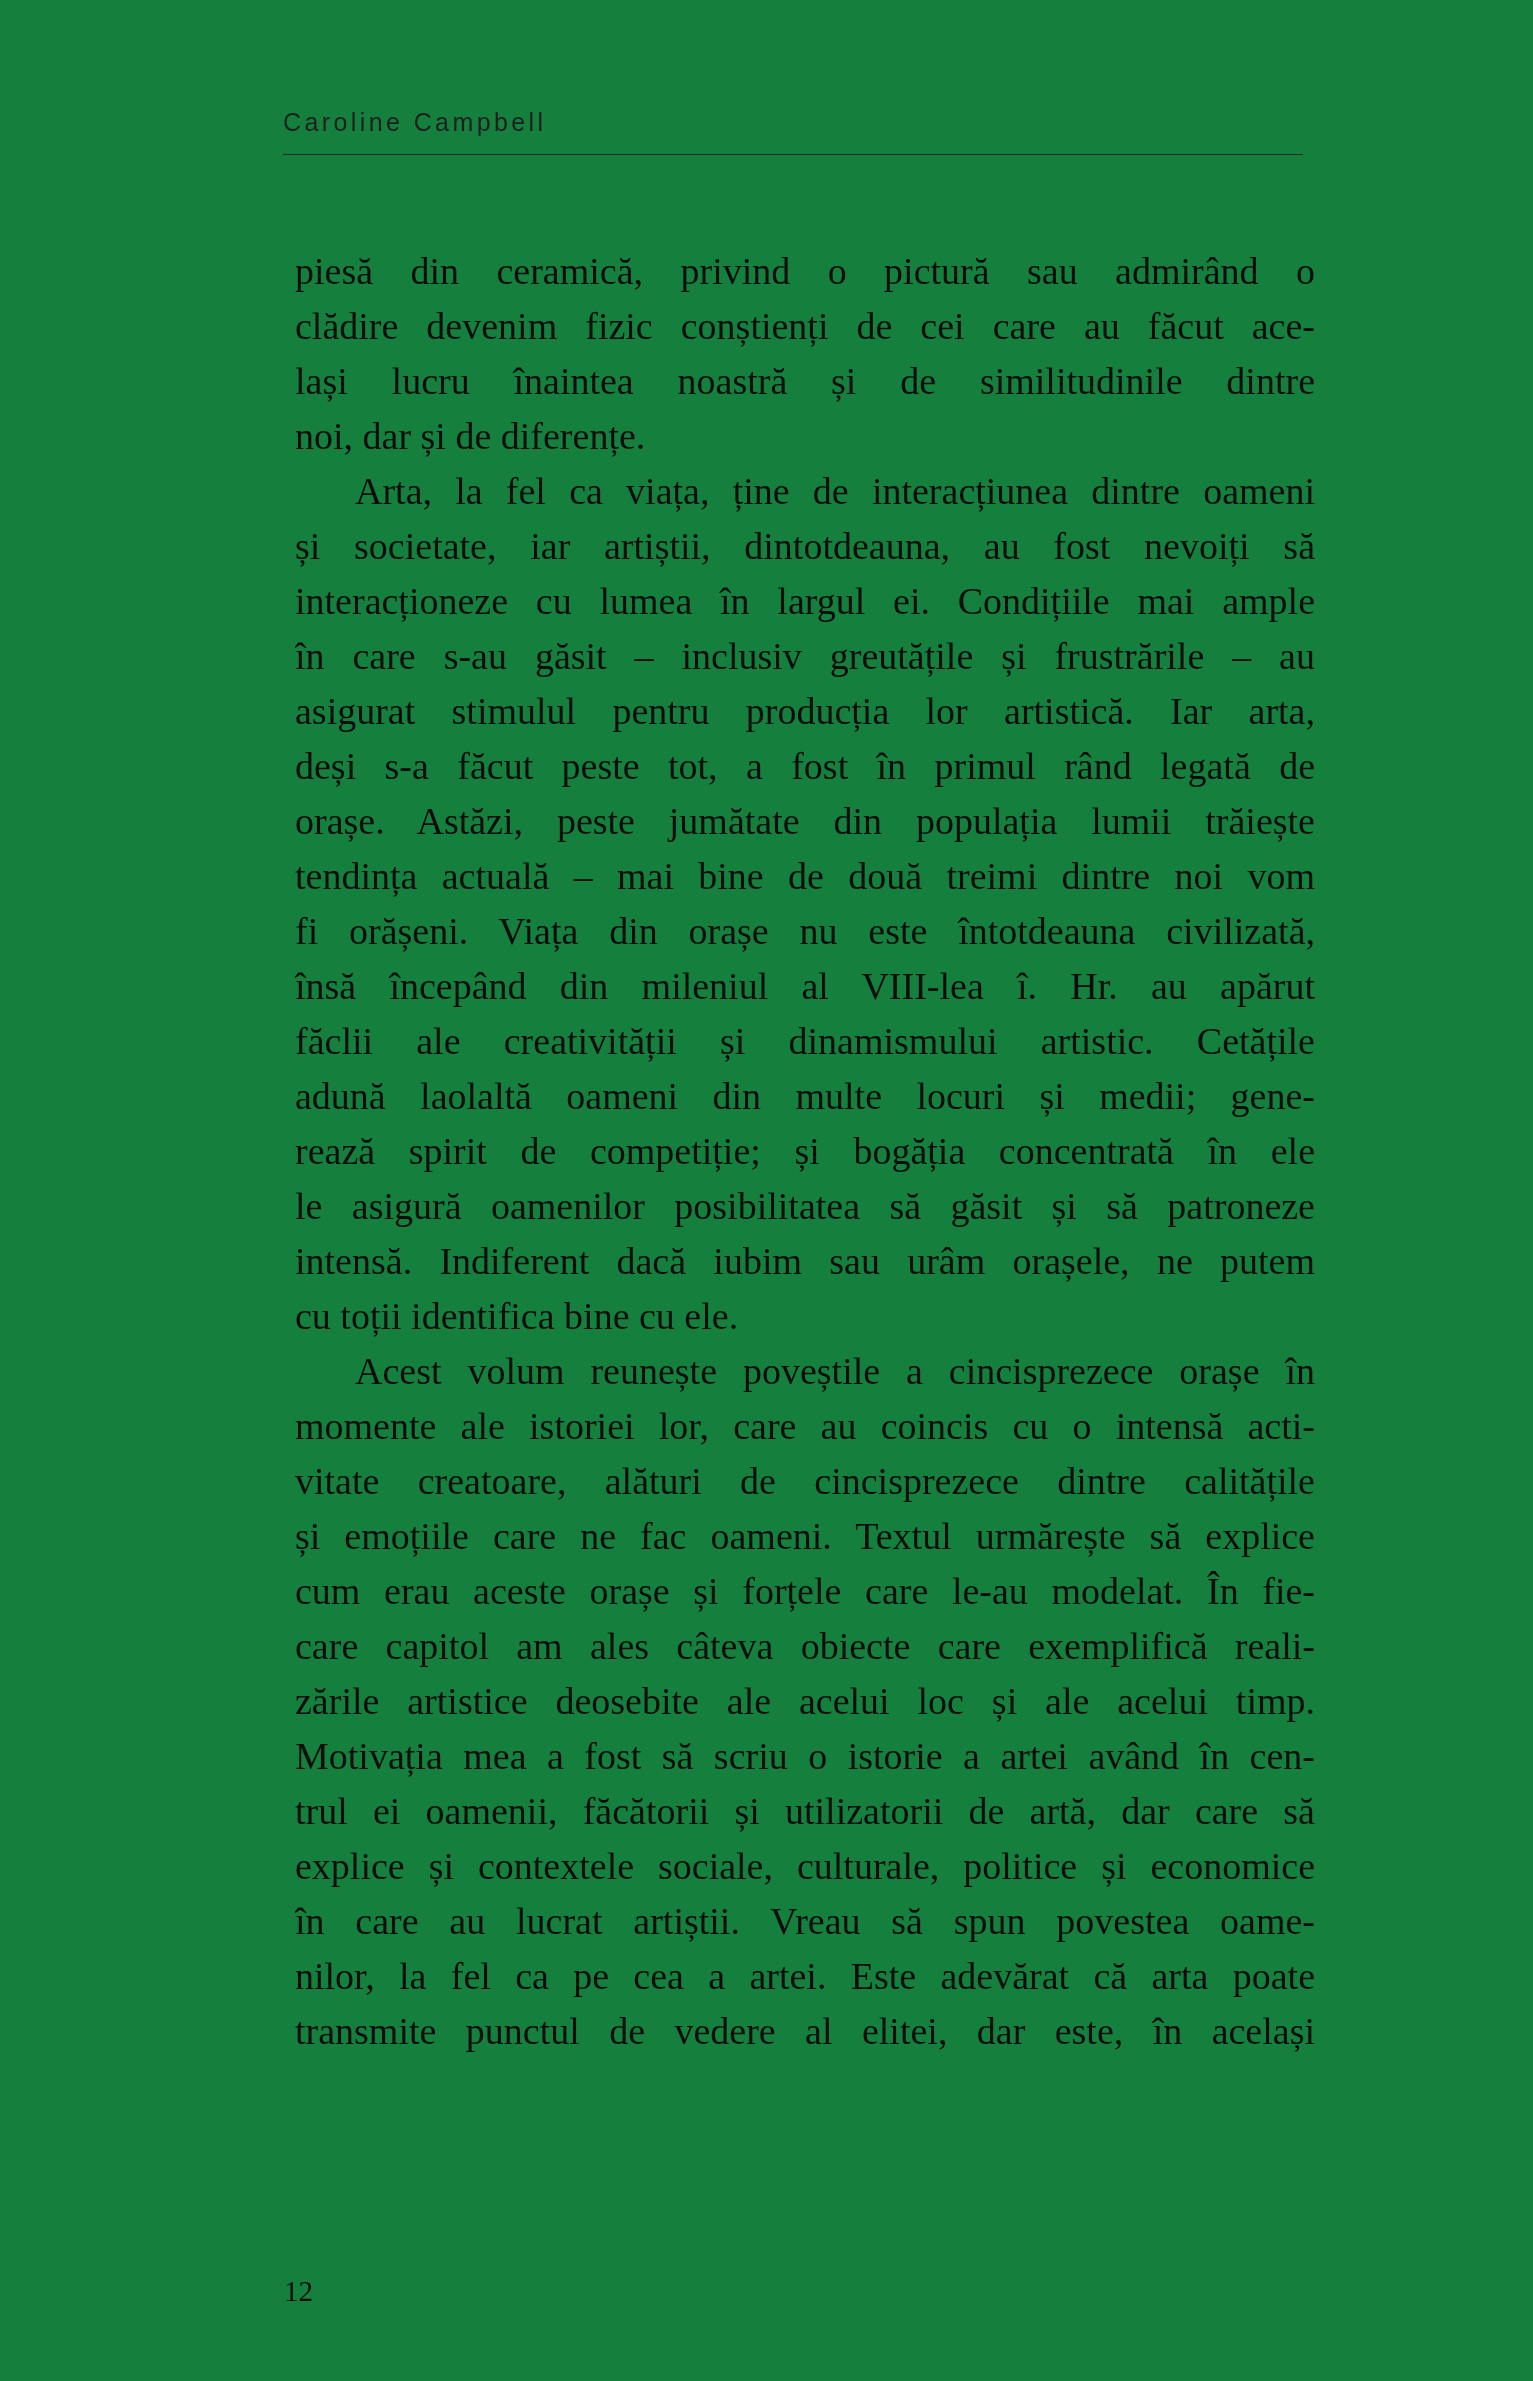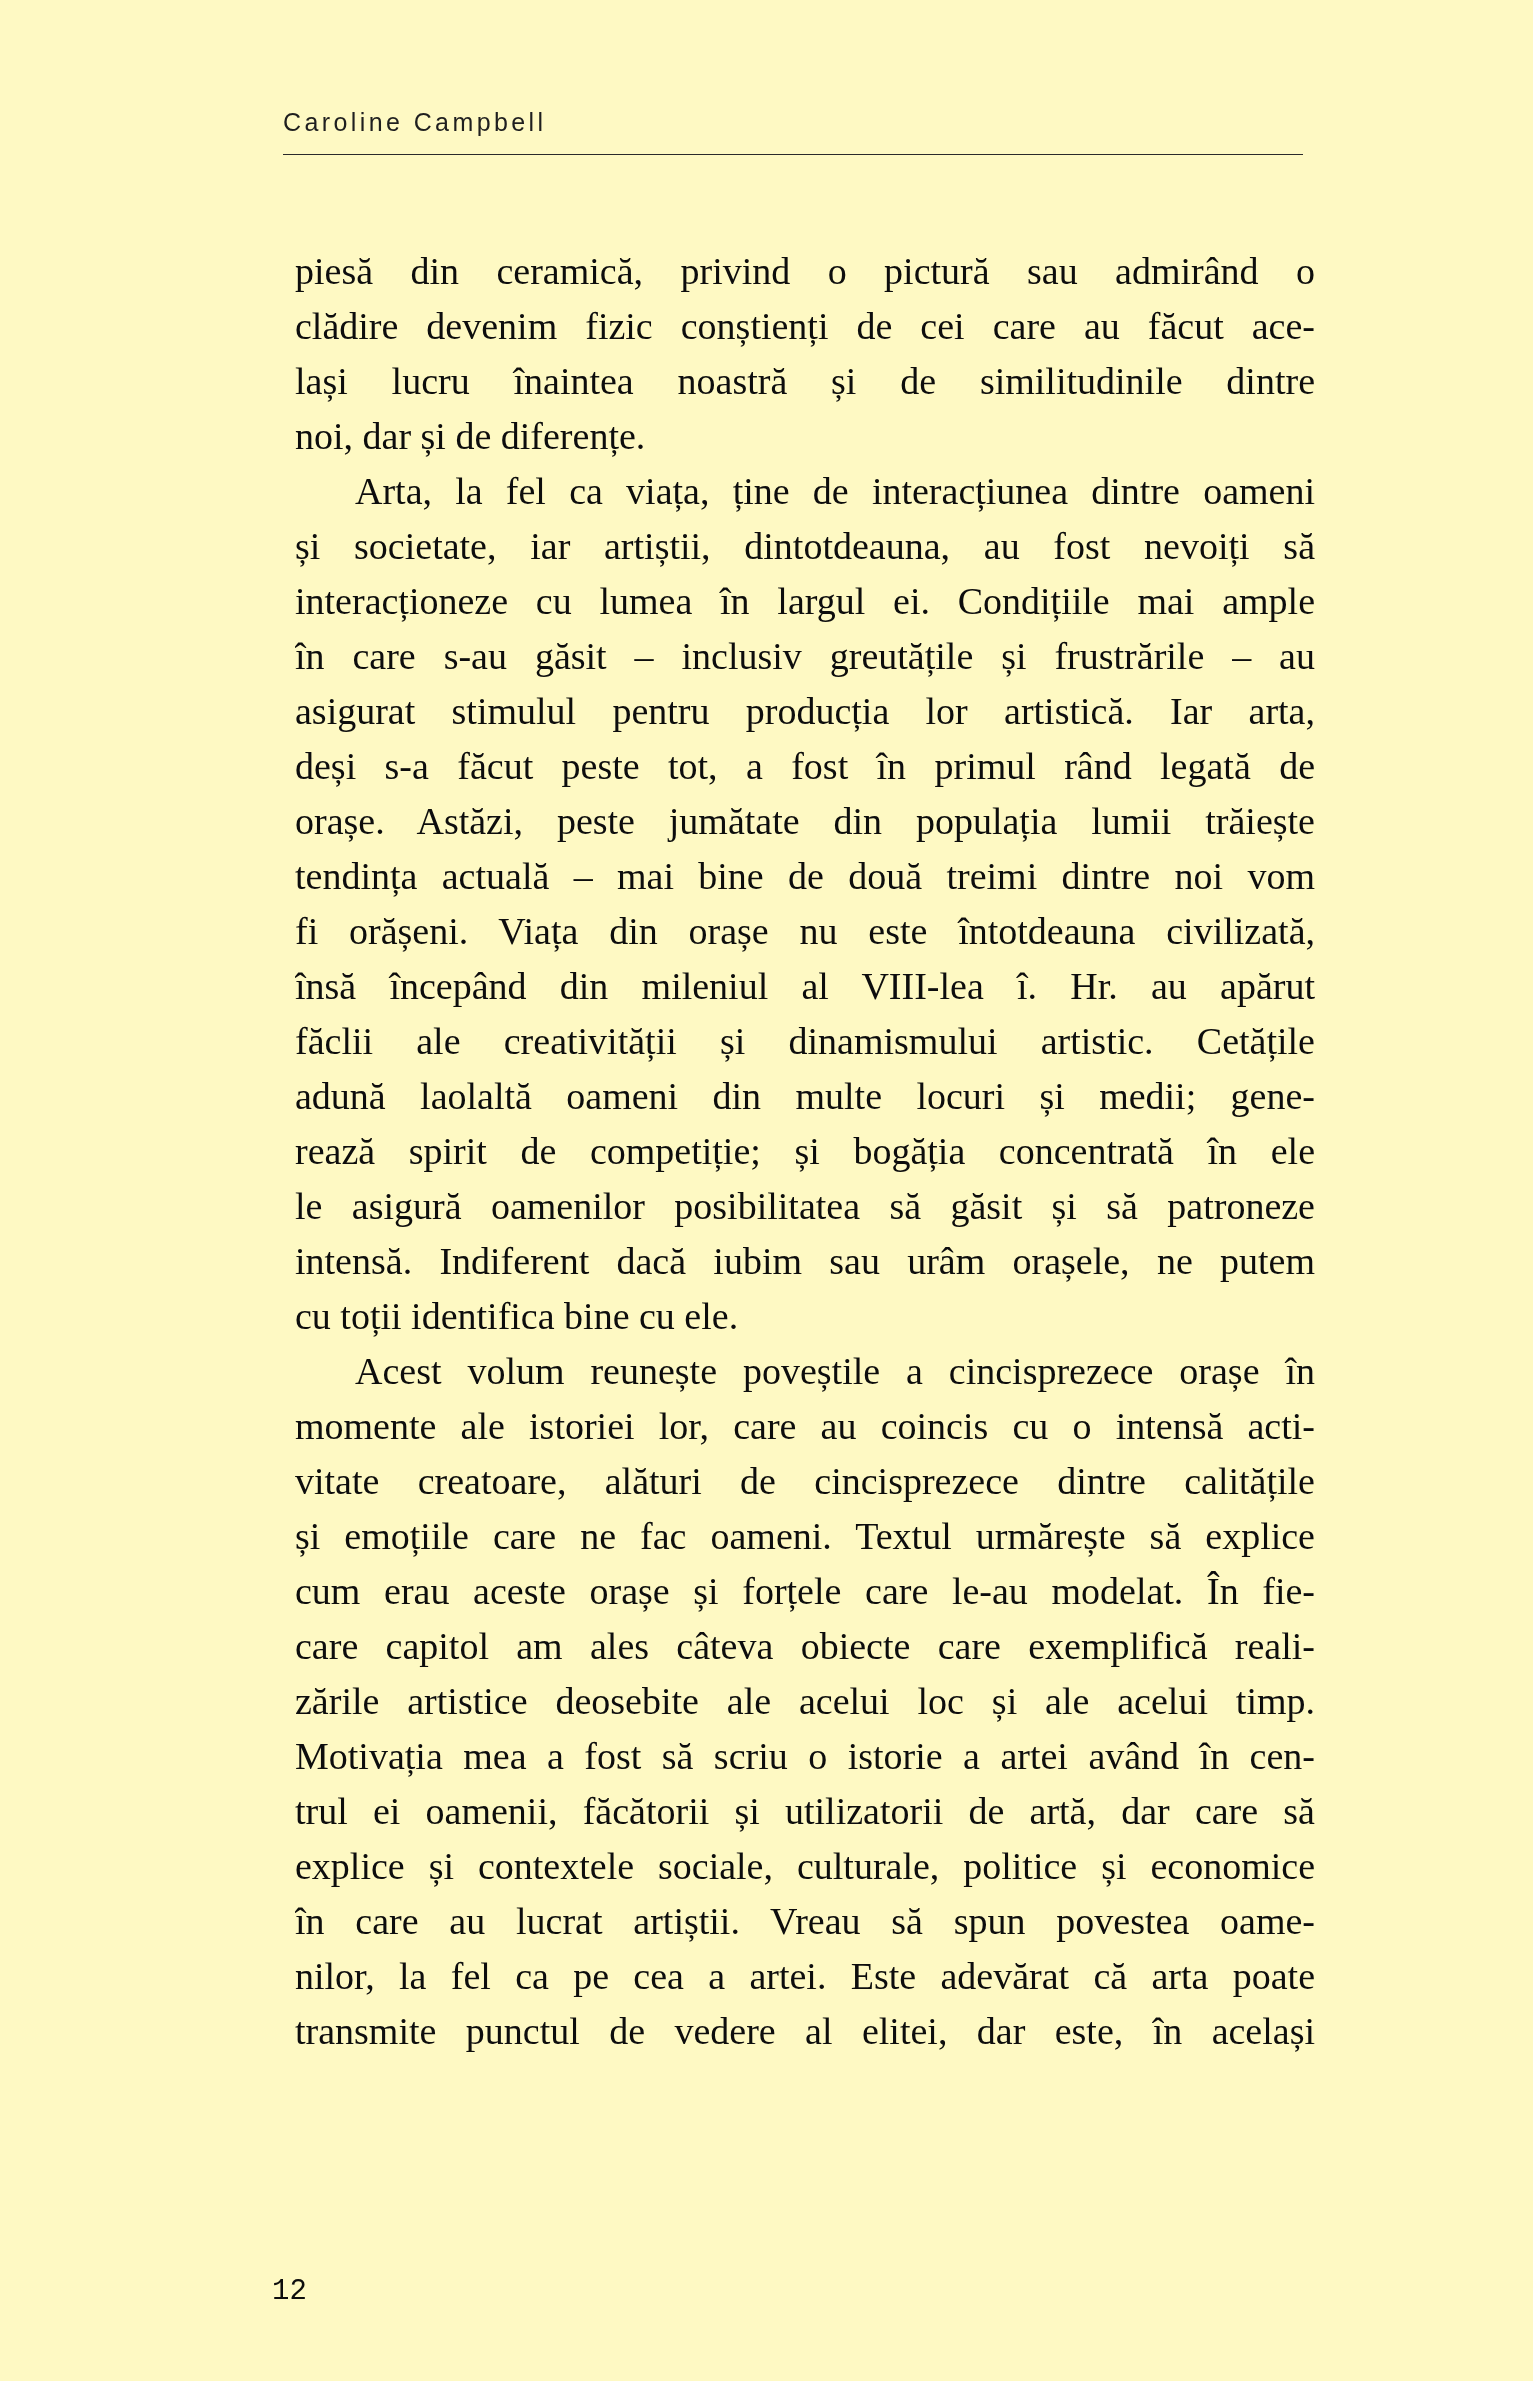--- a/index.html
+++ b/index.html
@@ -4,21 +4,21 @@
 <style>
   html, body {
     margin: 0;
     padding: 0;
     background: #ffffff;
   }
   .page {
     position: relative;
     width: 1533px;
     height: 2382px;
-    background: #fef9c3;
+    background: #15803d;
     overflow: hidden;
     font-family: "Liberation Serif", "DejaVu Serif", serif;
     color: #0d0d0d;
   }
   .running-header {
     position: absolute;
     left: 283px;
     top: 106px;
     width: 1020px;
   }
@@ -55,26 +55,25 @@
   }
   .line.flush {
     text-align: center;
     text-align-last: left;
   }
   .line.indent {
     padding-left: 60px;
   }
   .page-number {
     position: absolute;
-    left: 272px;
+    left: 284px;
     top: 2275px;
     font-size: 29px;
     line-height: 33px;
     color: #0d0d0d;
-    font-family: Liberation Mono, monospace;
   }
 </style>
 </head>
 <body>
 
 <div class="page">
 
   <div class="running-header">
     <span class="author">Caroline Campbell</span>
     <div class="header-rule"></div>

